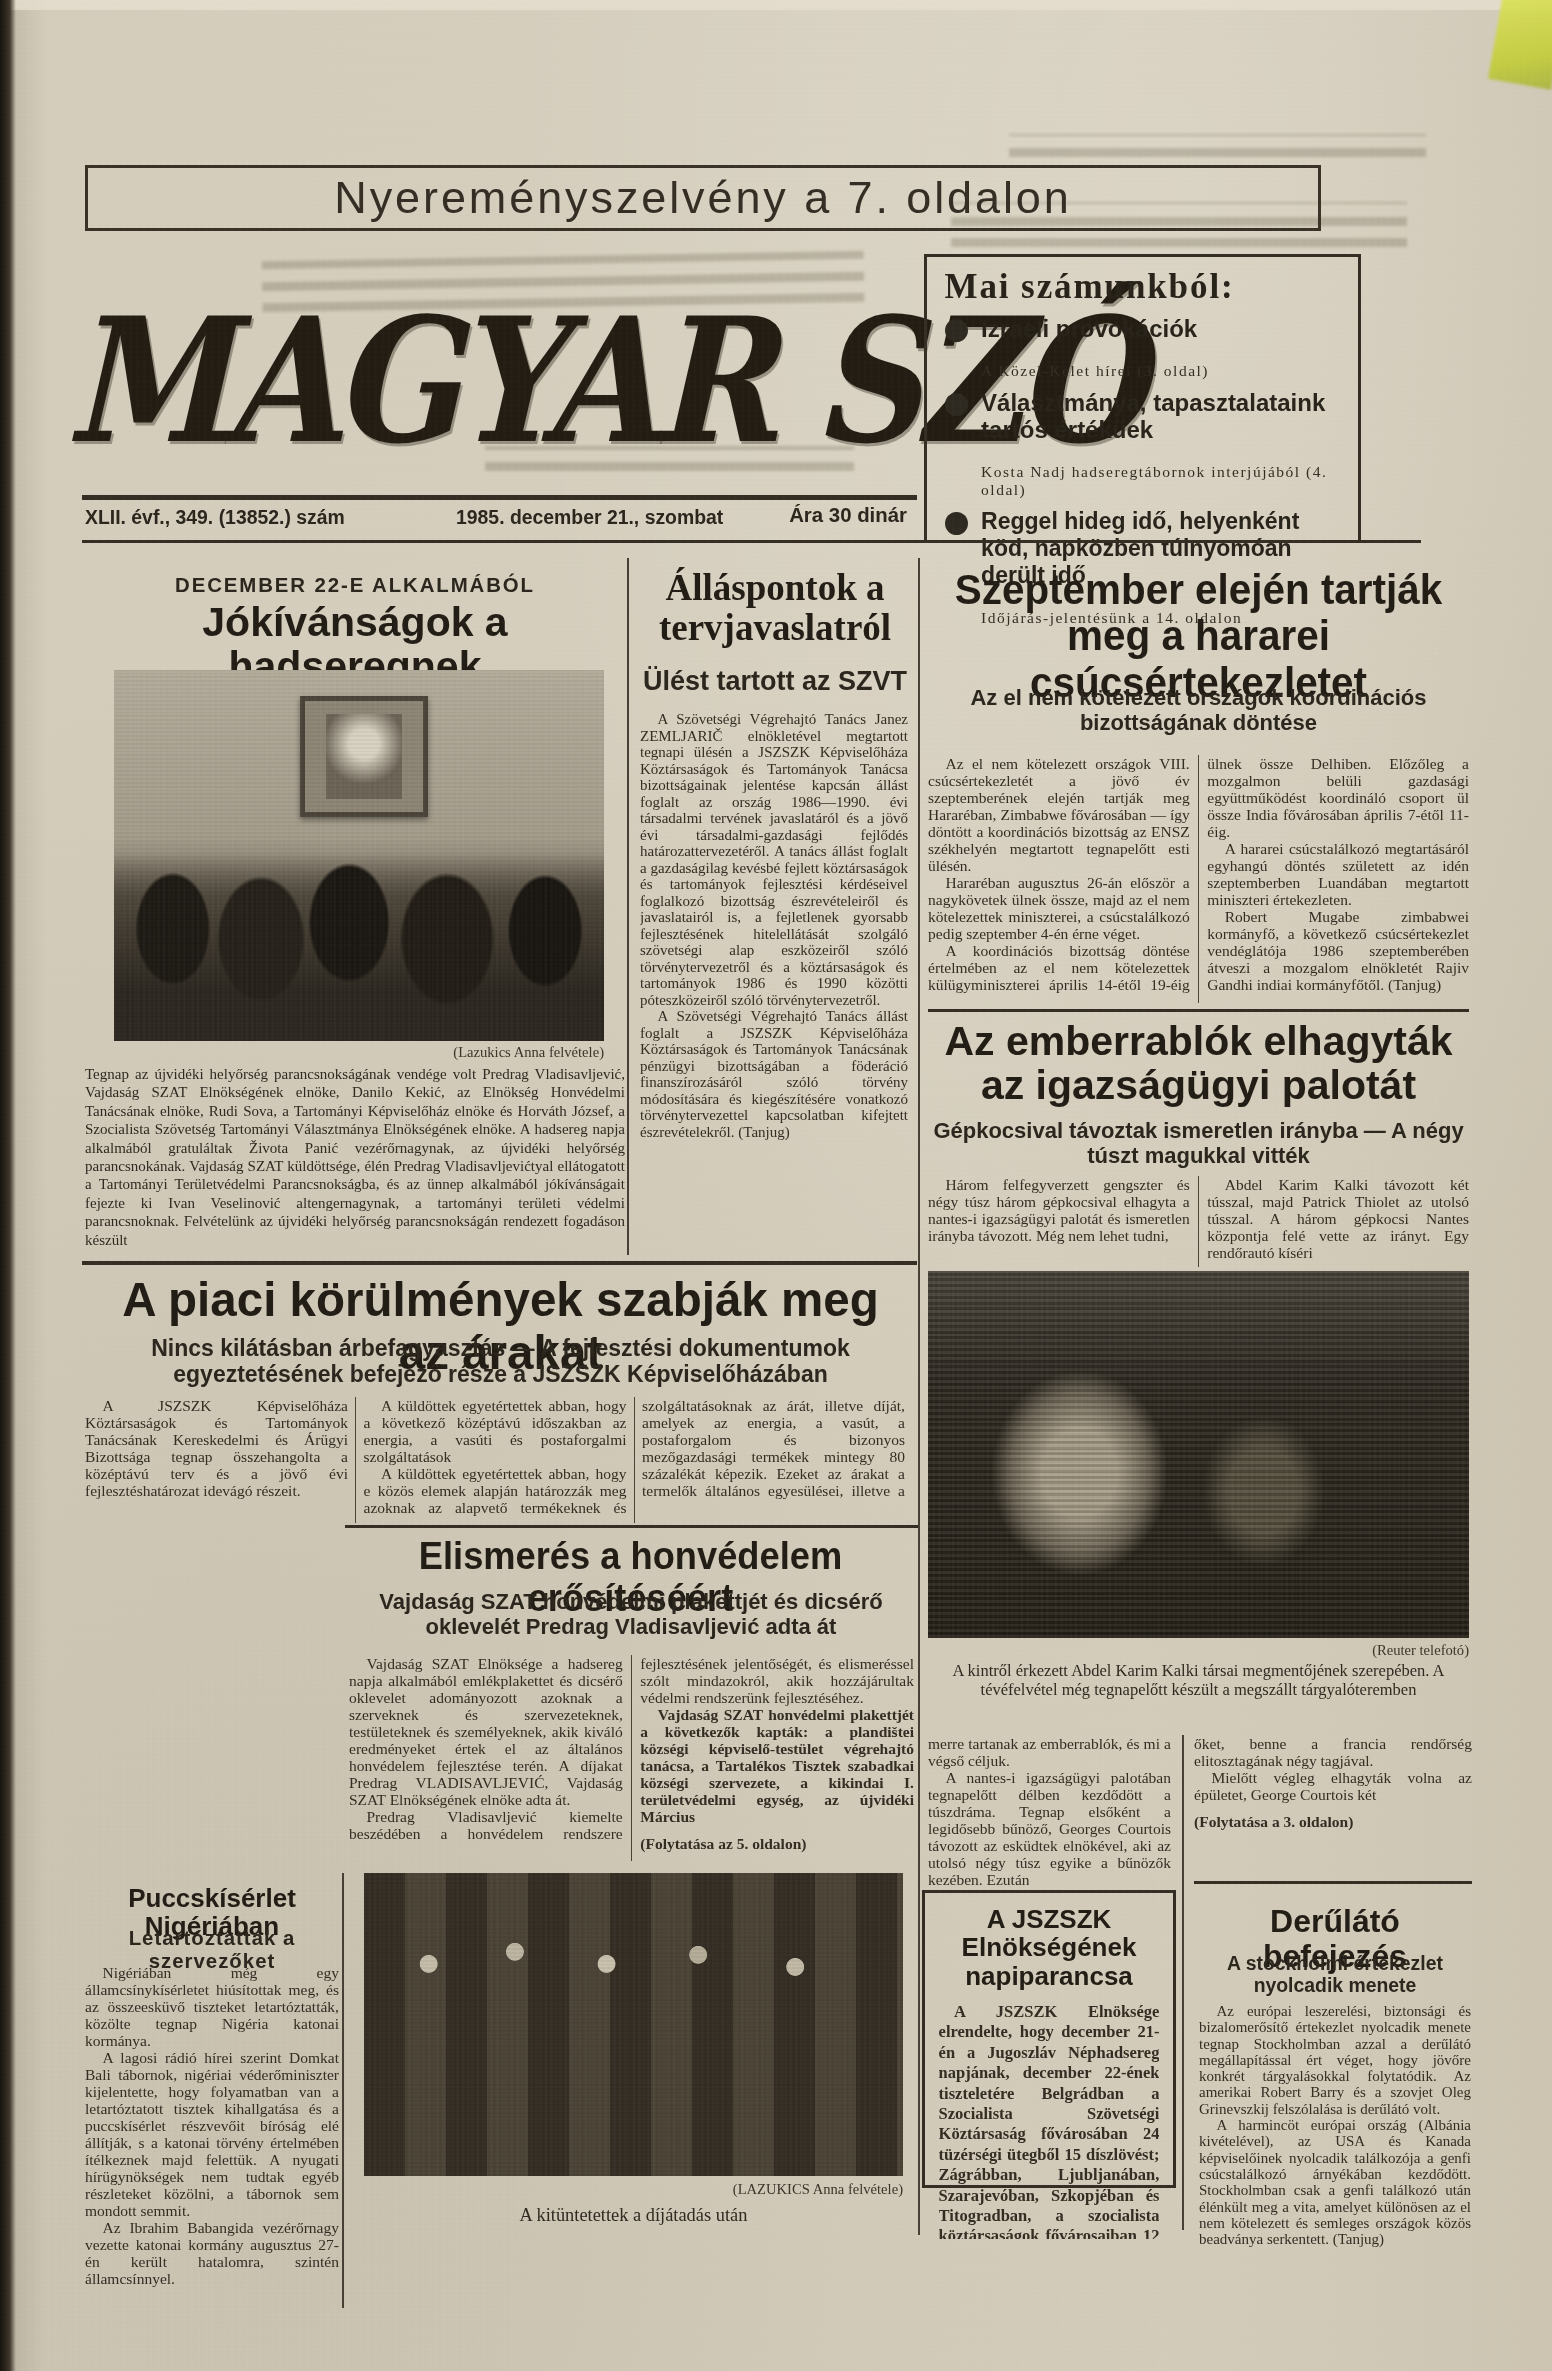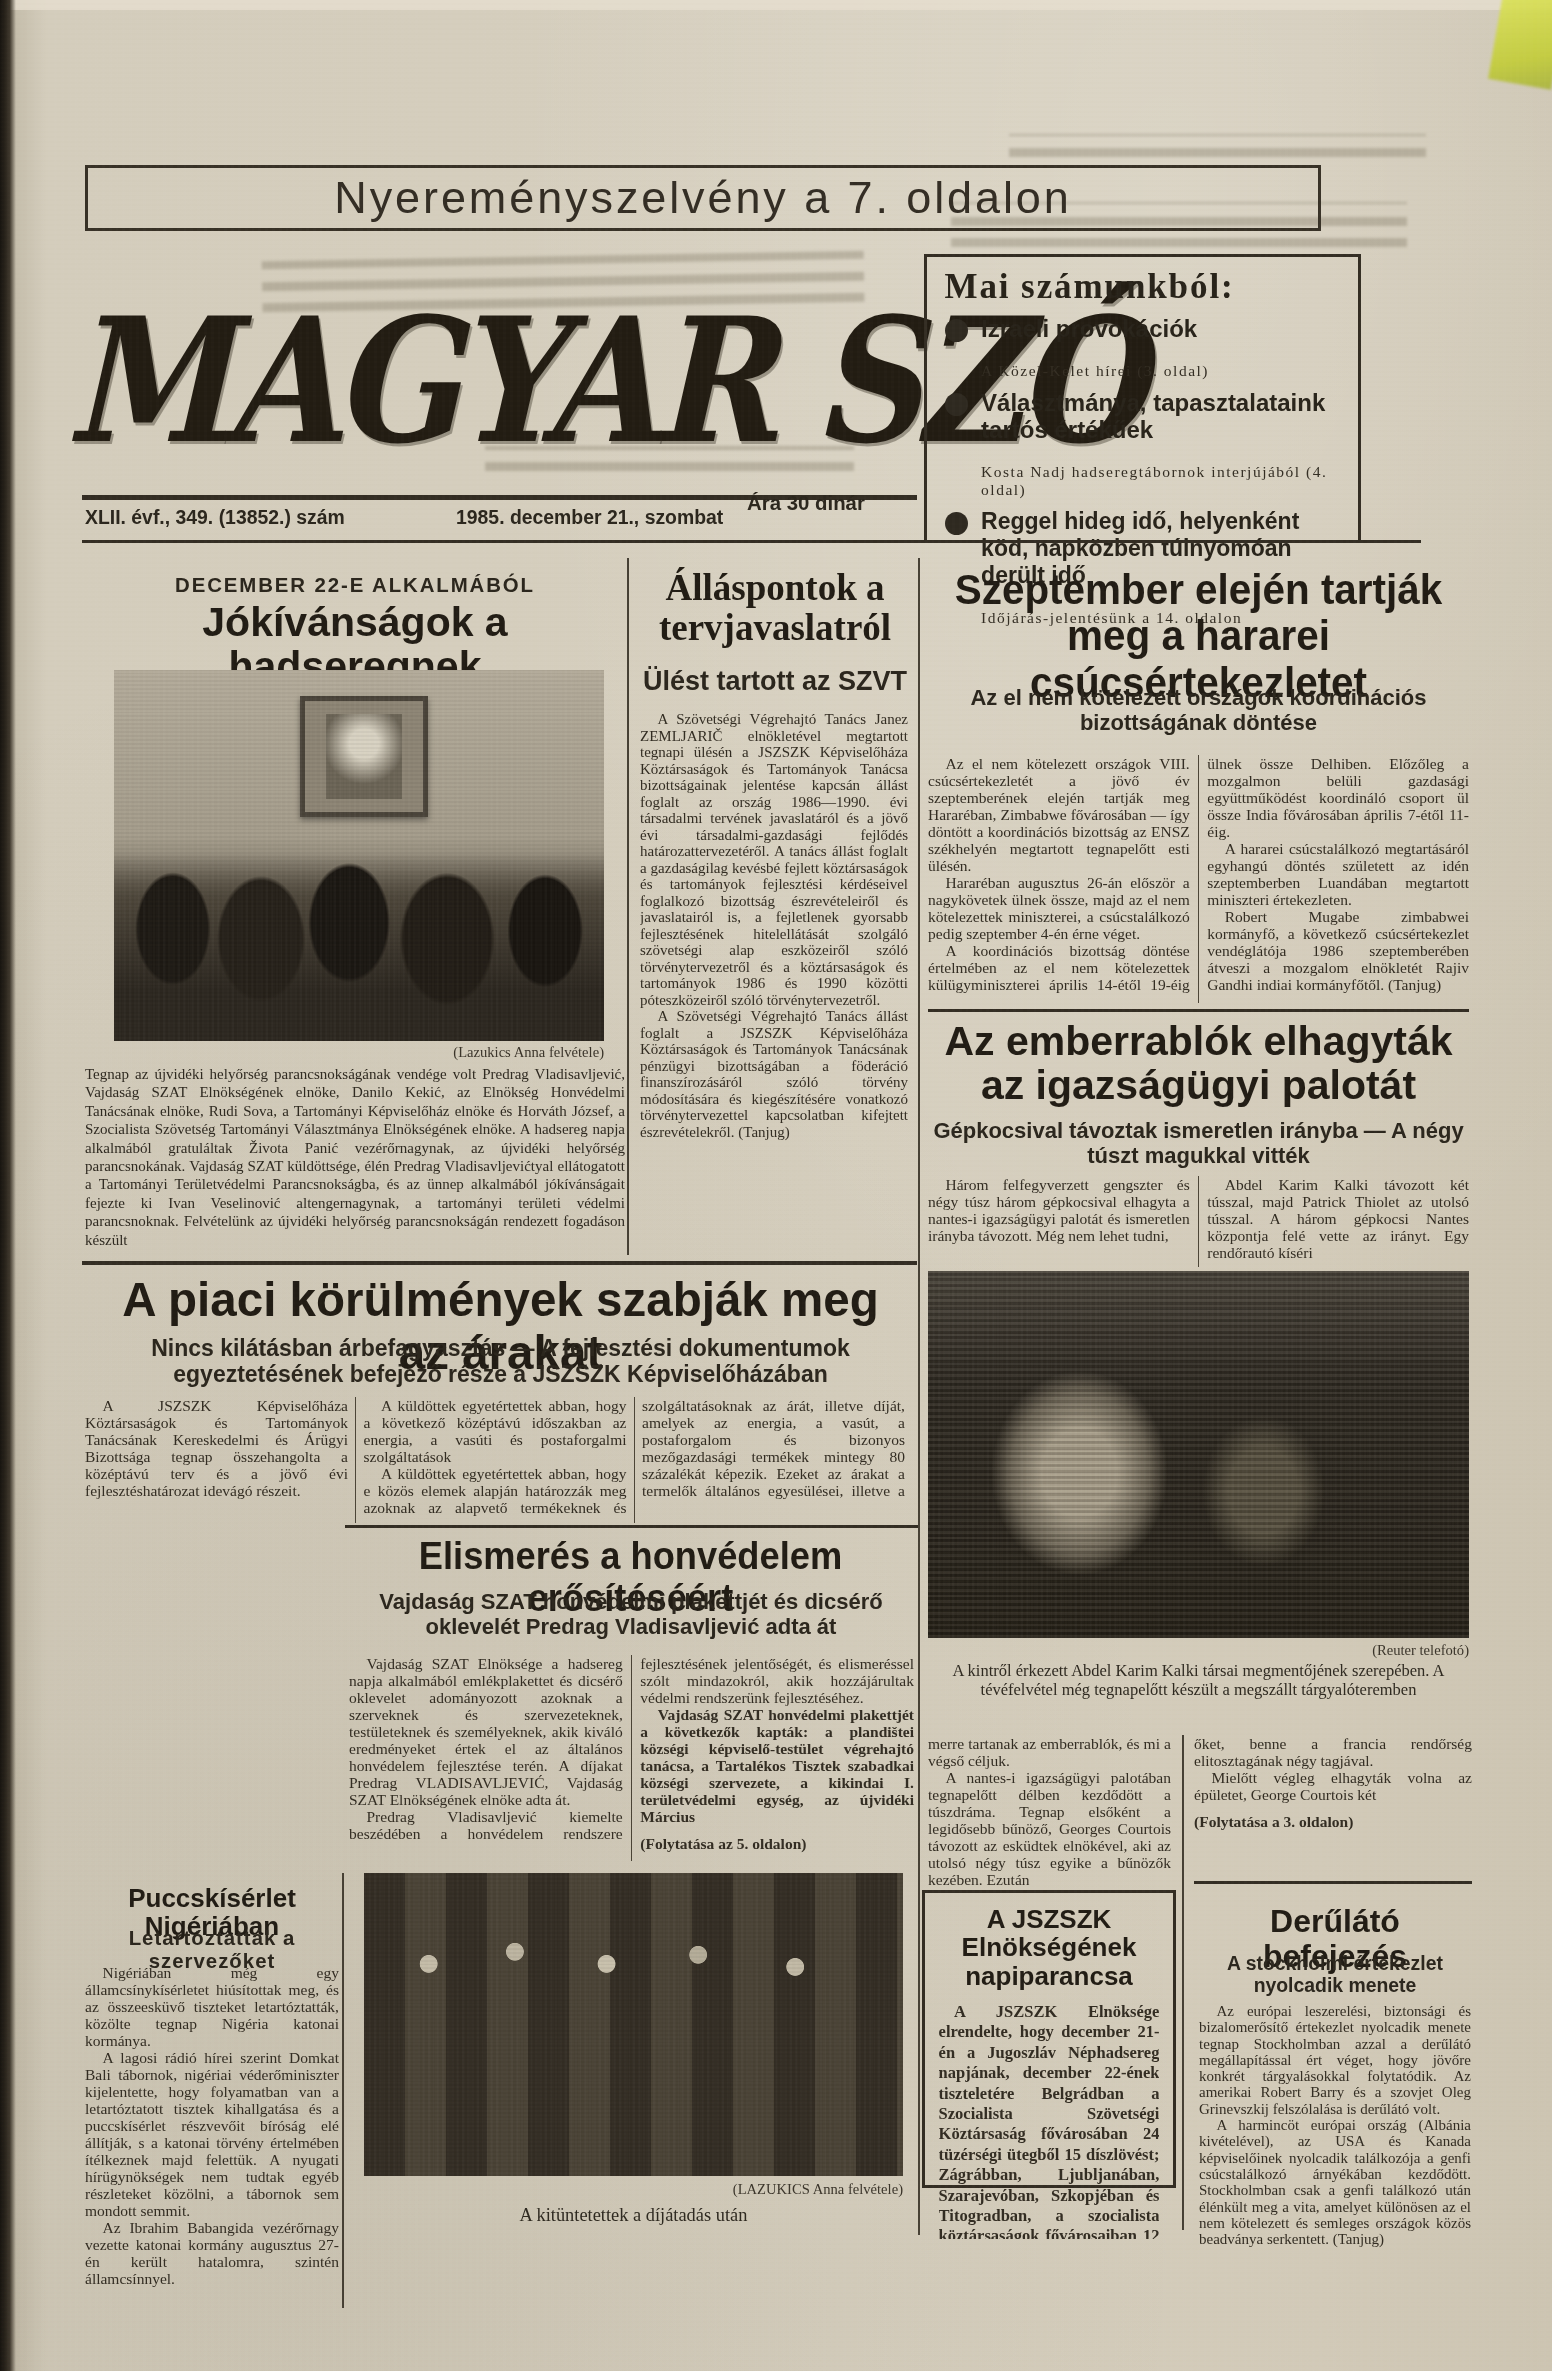--- a/index.html
+++ b/index.html
@@ -125,21 +125,21 @@
       <div>
         <div class="mai-head" style="font-size:23px;">Reggel hideg idő, helyenként köd, napközben túlnyomóan derült idő</div>
         <div class="mai-det">Időjárás-jelentésünk a 14. oldalon</div>
       </div>
     </div>
   </div>
 
   <div class="abs rule-h" style="left:82px;top:495px;width:835px;height:4.9px;"></div>
   <div class="abs dl-text" style="left:85px;top:506px;">XLII. évf., 349. (13852.) szám</div>
   <div class="abs dl-text" style="left:456px;top:506px;">1985. december 21., szombat</div>
-  <div class="abs dl-text" style="left:747px;top:492px;width:160px;font-size:20.4px;">Ára 30 dinár</div>
+  <div class="abs dl-text" style="left:747px;top:504px;width:160px;text-align:right;font-size:20.4px;">Ára 30 dinár</div>
   <div class="abs rule-h" style="left:82px;top:540px;width:1339px;height:2.9px;"></div>
 
   <div class="abs rule-v" style="left:627px;top:558px;height:697px;"></div>
   <div class="abs rule-v" style="left:918px;top:558px;height:1677px;"></div>
 
   <div class="abs kicker" style="left:85px;top:574px;width:540px;font-size:20.4px;">DECEMBER 22-E ALKALMÁBÓL</div>
   <div class="abs headline" style="left:85px;top:600px;width:540px;font-size:41px;">Jókívánságok a hadseregnek</div>
   <div class="abs photo photo1" style="left:114px;top:670px;width:490px;height:371px;">
     <div class="ph-frame"></div>
     <div class="ph-figures"></div>

